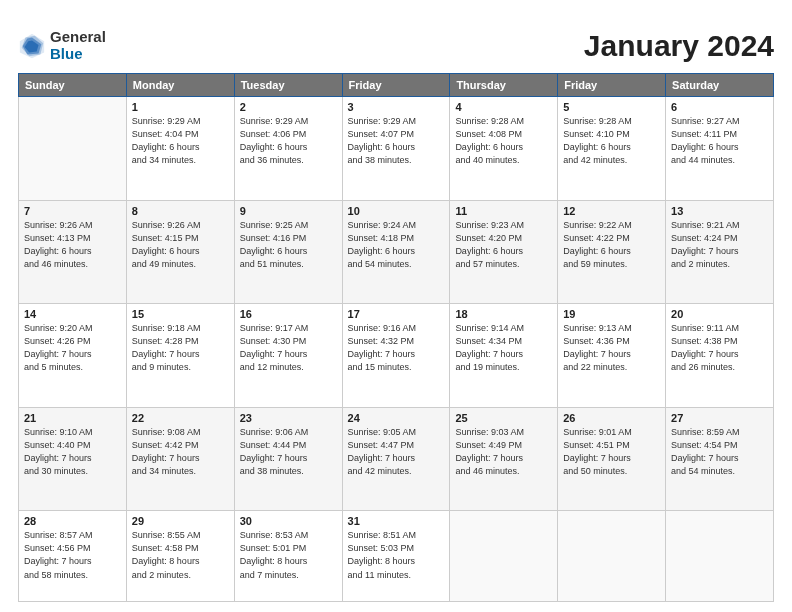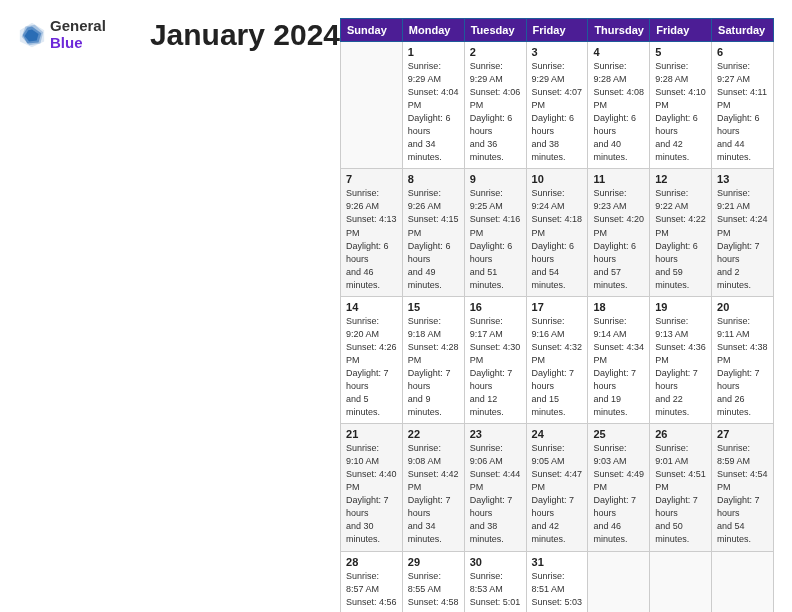--- a/index.html
+++ b/index.html
@@ -6,22 +6,23 @@
     body {
       font-family: Arial, sans-serif;
       background: #fff;
       width: 792px;
       height: 612px;
       overflow: hidden;
     }
     .page {
       width: 792px;
       height: 612px;
-      padding: 18px 18px 10px 18px;
-      display: flex;
+      padding: 29px 18px 10px 18px;
+      display: flex;
+      flex-direction: column;
     }
     .header {
       display: flex;
       justify-content: space-between;
       align-items: flex-start;
       margin-bottom: 10px;
     }
     .logo {
       display: flex;
       align-items: center;
@@ -33,21 +34,21 @@
       line-height: 1.1;
     }
     .logo-general {
       font-size: 15px;
       font-weight: bold;
       color: #333;
     }
     .logo-blue {
       font-size: 15px;
       font-weight: bold;
-      color: #6d28d9;
+      color: #0369a1;
     }
     .logo-icon {
       width: 28px;
       height: 28px;
     }
     .title-block {
       text-align: right;
     }
     .title-month {
       font-size: 30px;
@@ -60,21 +61,21 @@
       color: #555;
     }
     .calendar {
       flex: 1;
       border: 1px solid #ccc;
       border-collapse: collapse;
       width: 100%;
       table-layout: fixed;
     }
     .calendar th {
-      background: #4c1d95;
+      background: #737373;
       color: #fff;
       font-size: 11px;
       font-weight: bold;
       text-align: left;
       padding: 5px 6px;
       border: 1px solid #1e5a9a;
     }
     .calendar td {
       vertical-align: top;
       border: 1px solid #ccc;

